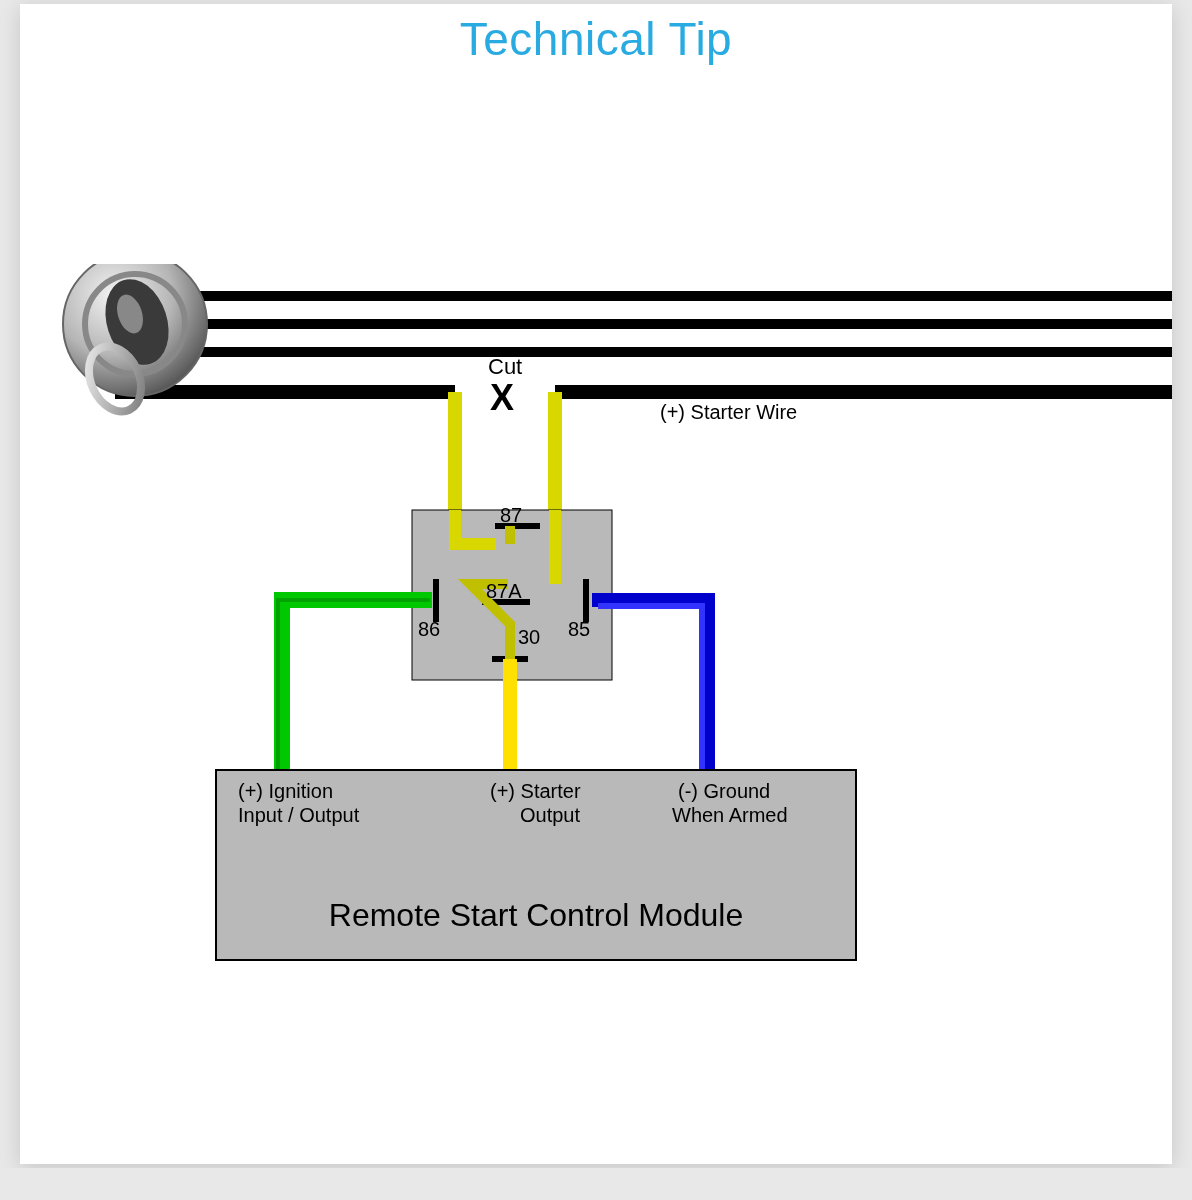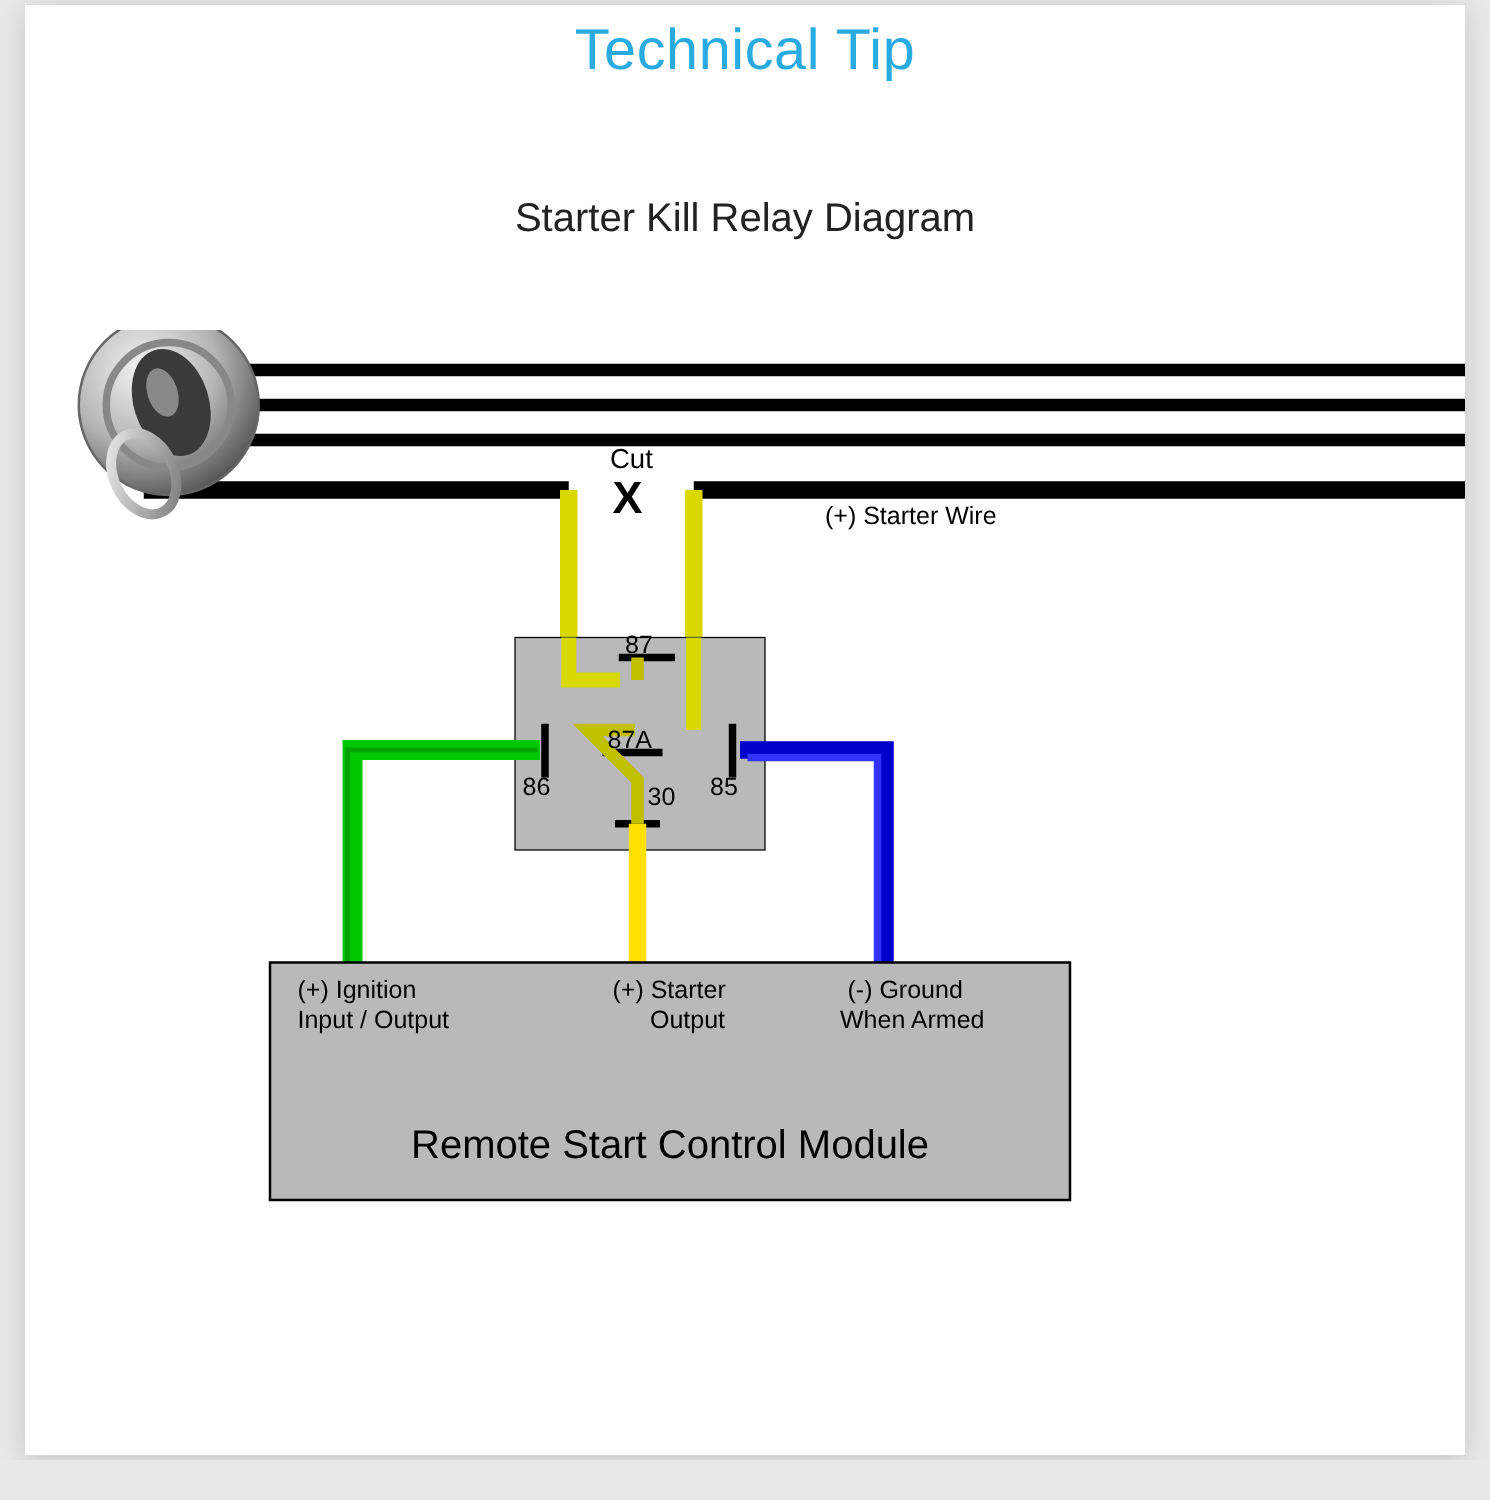--- a/index.html
+++ b/index.html
@@ -28,21 +28,20 @@
   .x-mark{font:700 36px Arial,sans-serif;fill:#000;}
 </style>
 </head>
 <body>
 
 <div class="page">
 
   <div class="title">Technical Tip</div>
 
 
-  <div class="subtitle">Starter Kill Relay Diagram</div>
 
   <div class="diagram">
     <svg width="1152" height="740" viewBox="0 0 1152 740">
 
       <line x1="95" y1="32" x2="1152" y2="32" stroke="#000" stroke-width="10"></line>
       <line x1="95" y1="60" x2="1152" y2="60" stroke="#000" stroke-width="10"></line>
       <line x1="95" y1="88" x2="1152" y2="88" stroke="#000" stroke-width="10"></line>
 
       <line x1="95" y1="128" x2="435" y2="128" stroke="#000" stroke-width="14"></line>
       <line x1="535" y1="128" x2="1152" y2="128" stroke="#000" stroke-width="14"></line>

